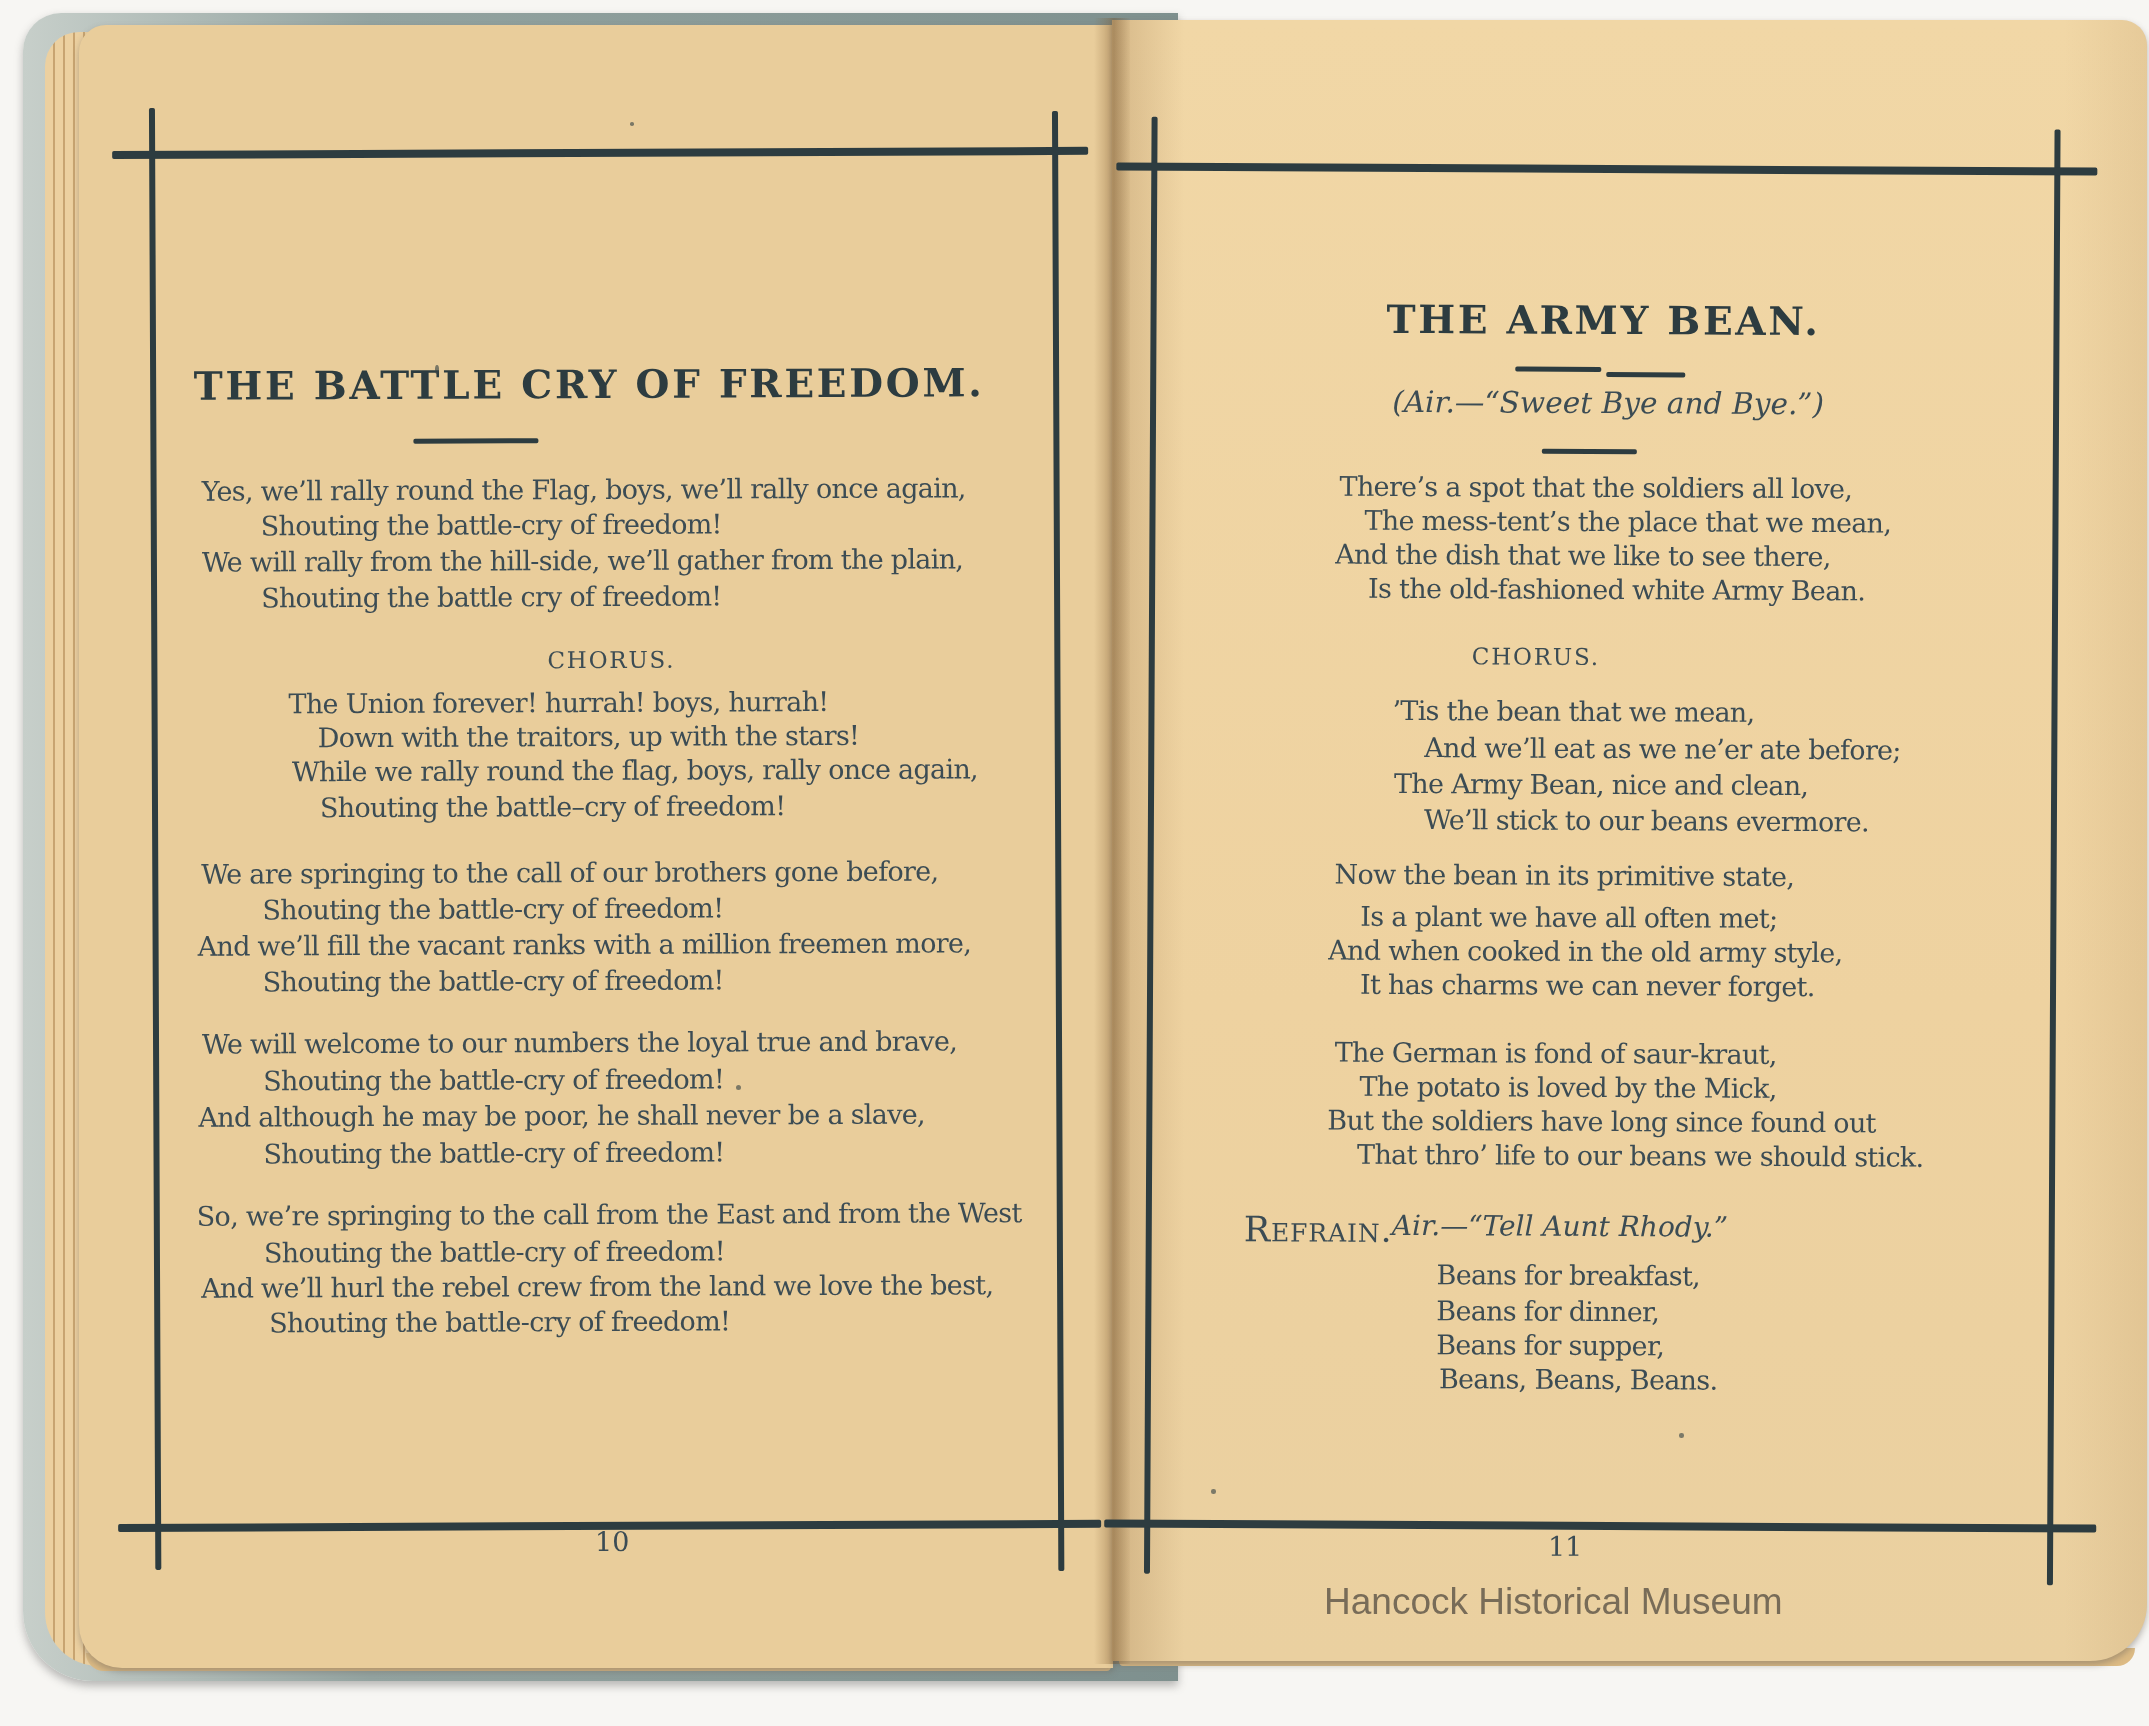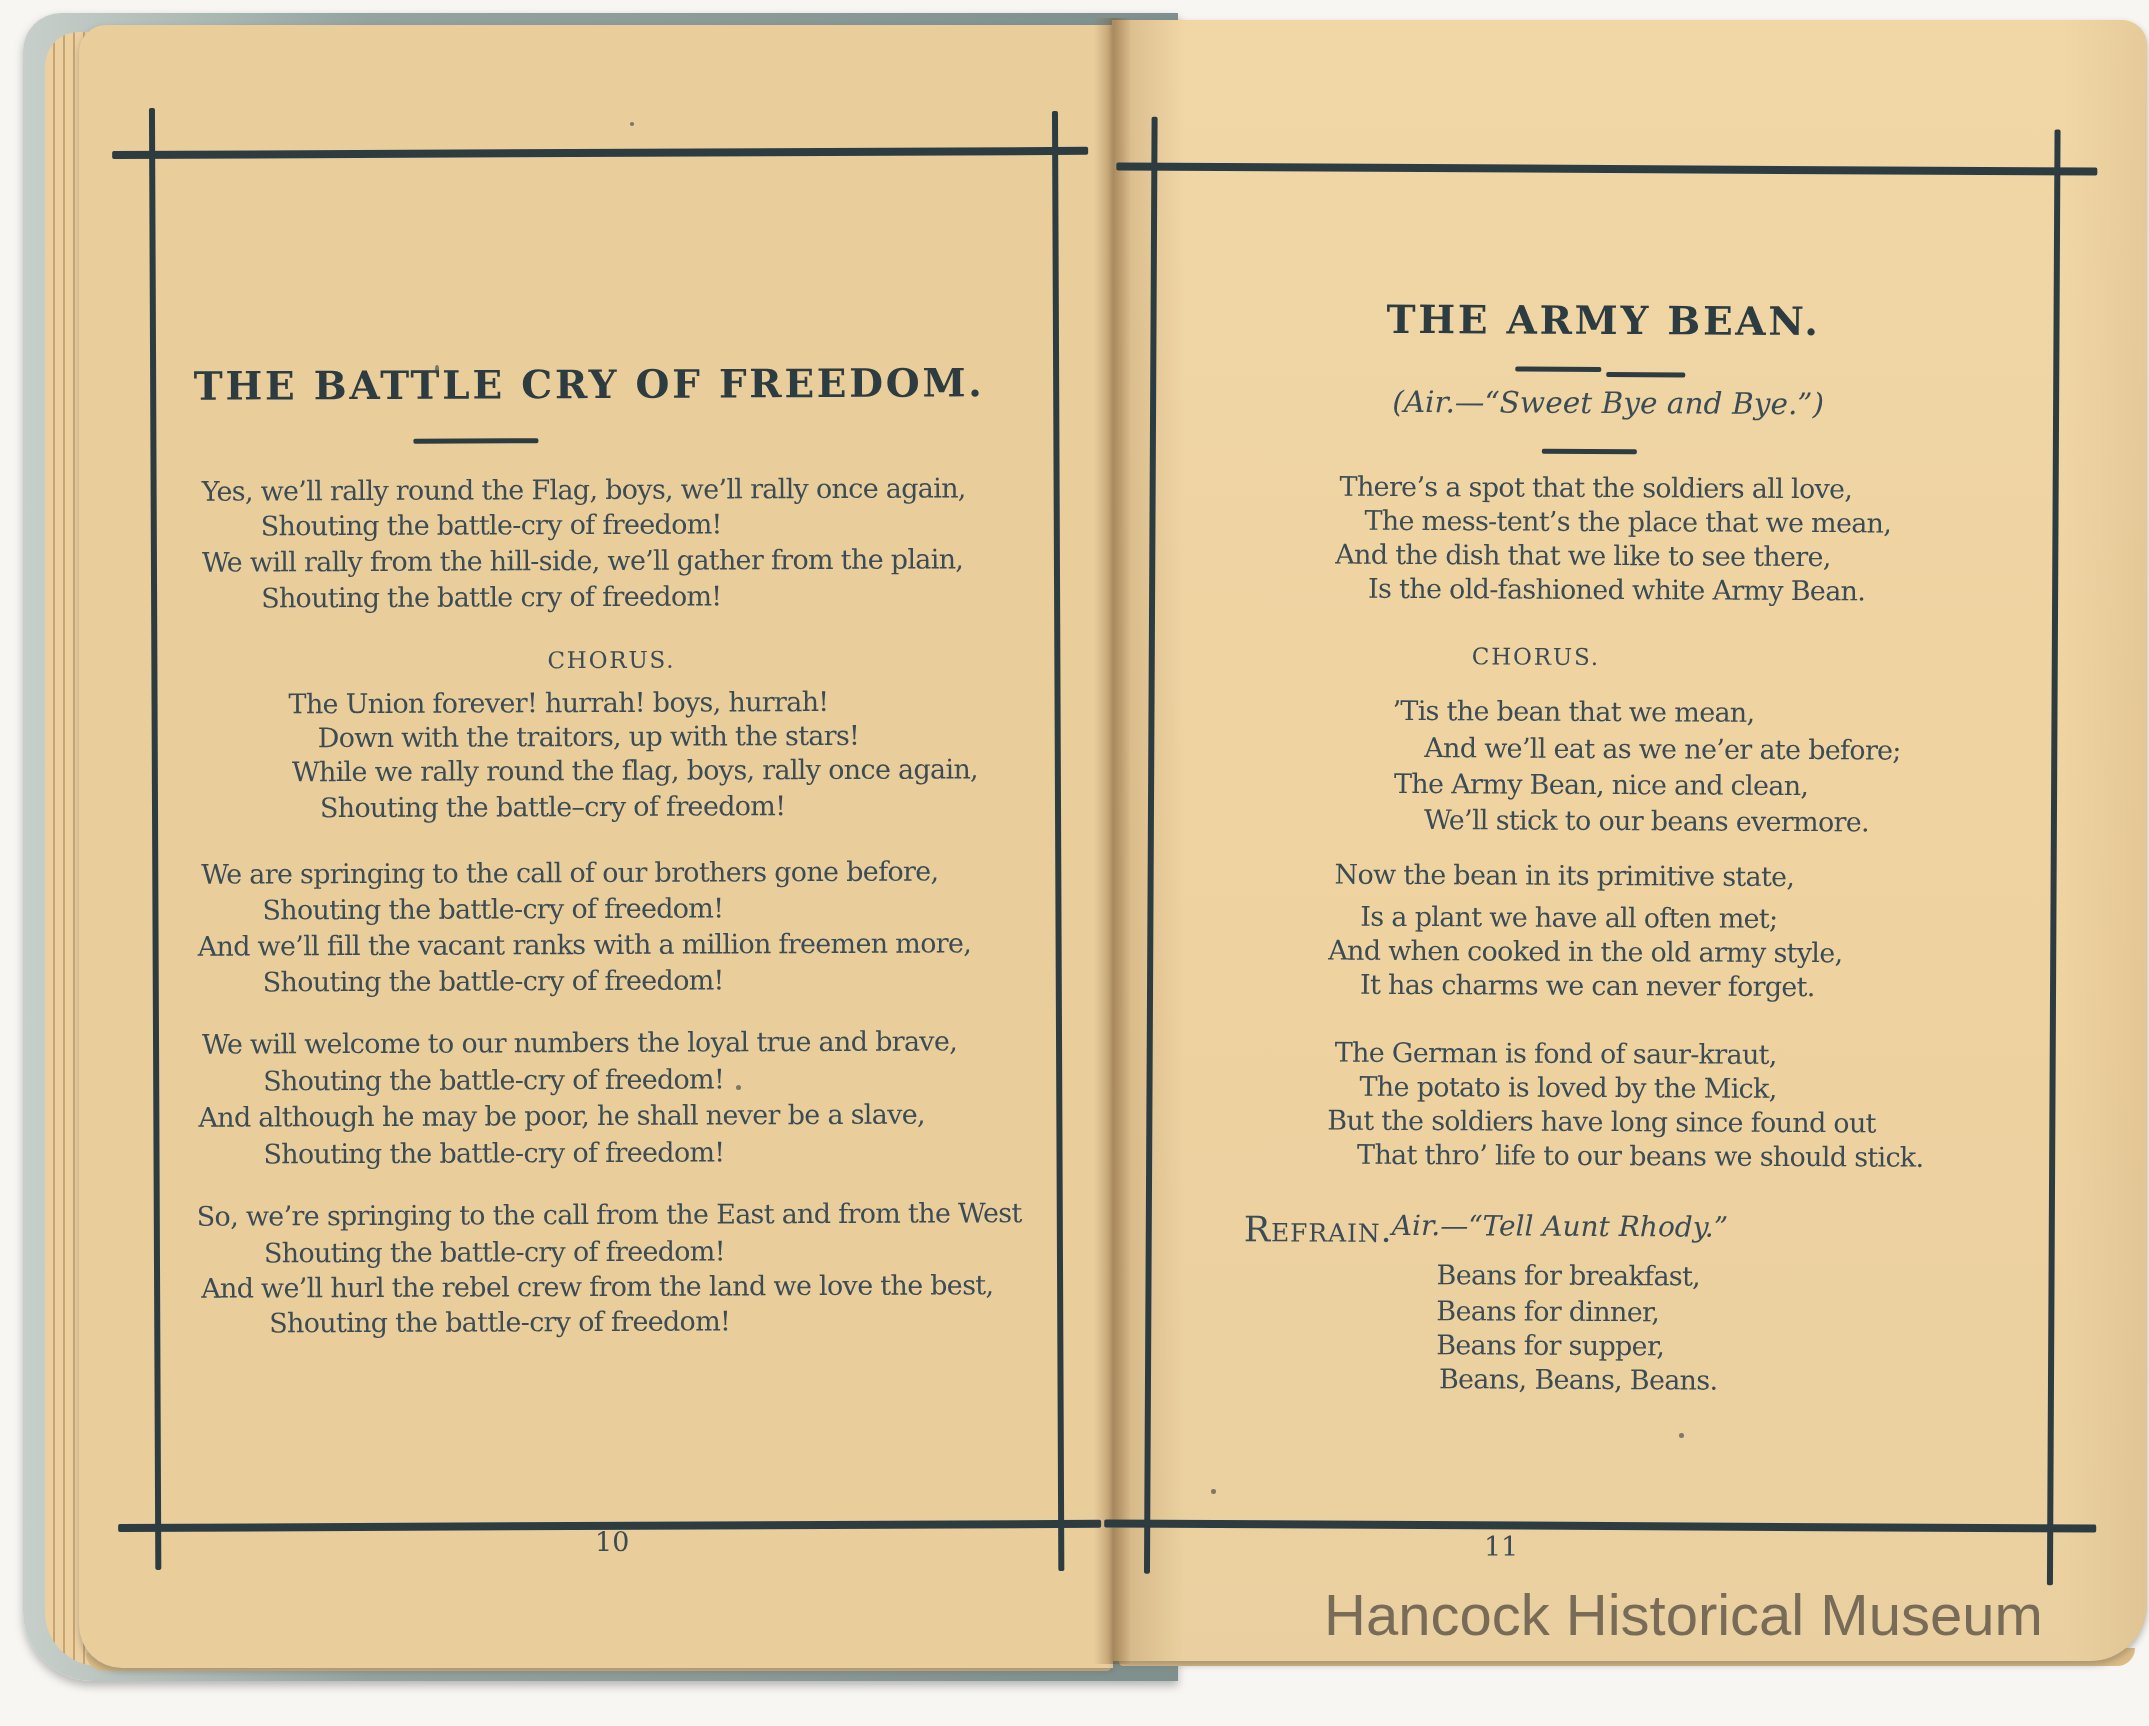--- a/index.html
+++ b/index.html
@@ -65,21 +65,21 @@
   .t-italic-inline{font-style:italic;font-size:28px;}
   .t-refrain{font-variant:small-caps;font-size:35px;letter-spacing:0.9px;}
   .t-pagenum{font-size:27px;}
   .centered{transform:translateX(-50%);}
 
   .speck{position:absolute;background:rgba(55,68,70,.62);border-radius:50%;}
 
   .watermark{
     position:absolute;left:1324px;top:1581px;
     font-family:"Liberation Sans", sans-serif;
-    font-size:58px;color:rgba(104,93,77,.88);
+    font-size:37px;color:rgba(104,93,77,.88);
     letter-spacing:0px;white-space:nowrap;
   }
 </style>
 </head>
 <body>
 
 <div id="stage">
   <div class="cover"></div>
   <div class="edge-stack"></div>
   <div class="underpage l"></div>
@@ -144,21 +144,21 @@
       <div class="txt t-body" style="left: 1336px; top: 1040px;">The German is fond of saur-kraut,</div>
       <div class="txt t-body" style="left: 1361px; top: 1074px;">The potato is loved by the Mick,</div>
       <div class="txt t-body" style="left: 1329px; top: 1108px;">But the soldiers have long since found out</div>
       <div class="txt t-body" style="left: 1359px; top: 1142px;">That thro’ life to our beans we should stick.</div>
       <div class="txt t-refrain" style="left: 1246px; top: 1214px;">Refrain.</div>
       <div class="txt t-italic-inline" style="left: 1394px; top: 1213px;">Air.—“Tell Aunt Rhody.”</div>
       <div class="txt t-body" style="left: 1439px; top: 1262px;">Beans for breakfast,</div>
       <div class="txt t-body" style="left: 1439px; top: 1298px;">Beans for dinner,</div>
       <div class="txt t-body" style="left: 1439px; top: 1332px;">Beans for supper,</div>
       <div class="txt t-body" style="left: 1442px; top: 1366px;">Beans, Beans, Beans.</div>
-      <div class="txt t-pagenum centered" style="left: 1505px; top: 1533px;">11</div>
+      <div class="txt t-pagenum centered" style="left: 1569px; top: 1533px;">11</div>
     </div>
 
   <div class="watermark">Hancock Historical Museum</div>
 <div class="speck" style="left: 435px; top: 365px; width: 3.6px; height: 9px;"></div>
     <div class="speck" style="left: 736px; top: 1085px; width: 5.4px; height: 5.4px;"></div>
     <div class="speck" style="left: 1211px; top: 1489px; width: 4.5px; height: 4.5px;"></div>
     <div class="speck" style="left: 630px; top: 122px; width: 3.6px; height: 3.6px;"></div>
     <div class="speck" style="left: 1679px; top: 1433px; width: 4.5px; height: 4.5px;"></div>
   </div>
 

